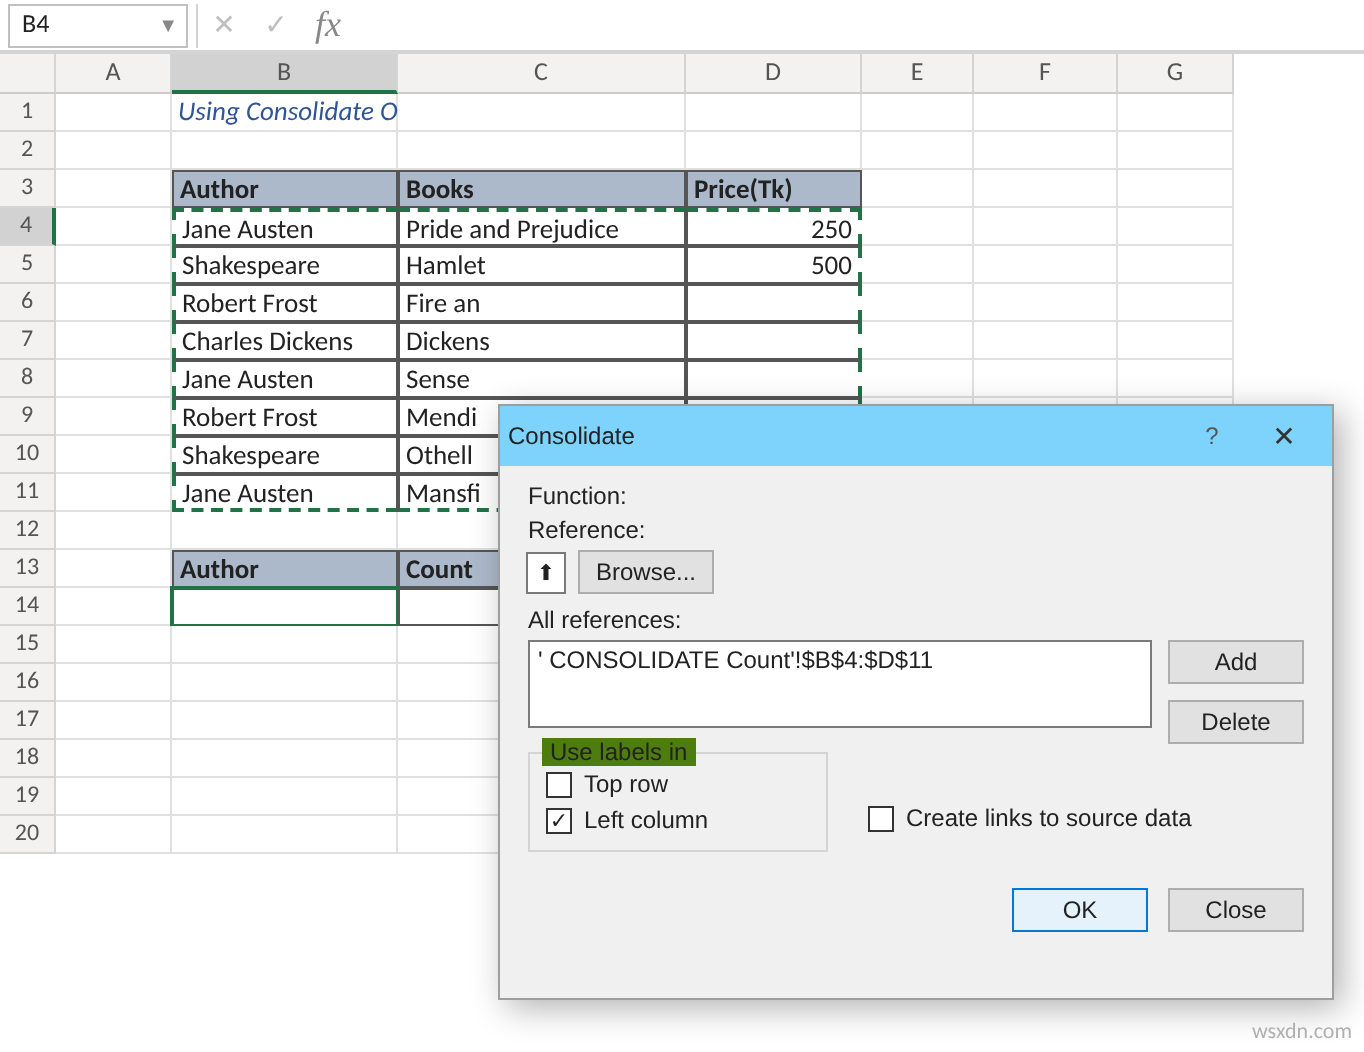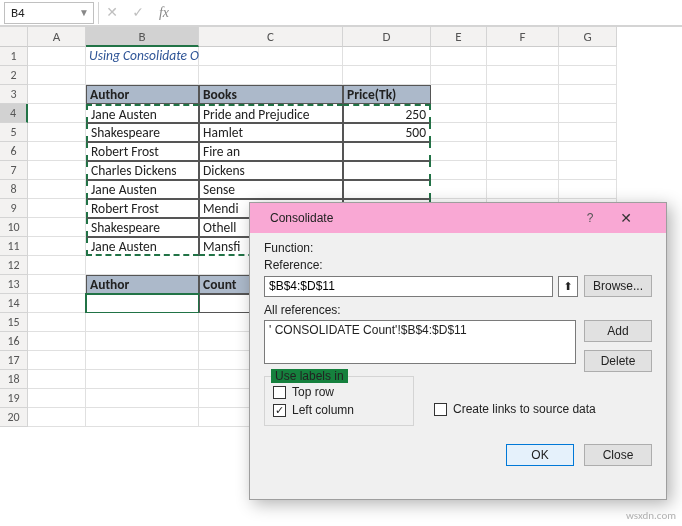--- a/index.html
+++ b/index.html
@@ -4,21 +4,21 @@
 <style>
 * { box-sizing: border-box; margin: 0; padding: 0; }
 body { font-family: Calibri, Arial, sans-serif; font-size: 14px; background: #fff; color: #222; width: 682px; height: 526px; overflow: hidden; position: relative; }
 
 
 .name-fx-bar { display: flex; align-items: center; height: 26px; border-bottom: 1px solid #d4d4d4; background: #fff; }
 .name-box { width: 90px; height: 22px; margin: 2px 4px; border: 1px solid #c0c0c0; display: flex; align-items: center; padding-left: 6px; font-size: 13px; }
 .name-box .dd { margin-left:auto; color:#888; font-size:10px; padding-right:4px;}
 .fx-sep { width:1px; height:22px; background:#d4d4d4;}
 .fx-btn { width: 26px; text-align:center; color:#bfbfbf; font-size:14px; }
-.fx-icon { width: 26px; text-align:center; color:#888; font-style:italic; font-family:'Times New Roman',serif; font-size:14px;}
+.fx-icon { width: 26px; text-align:center; color:#888; font-style:italic; font-family:'Times New Roman',serif; font-size:18px;}
 
 
 .sheet { position:relative; }
 .col-headers { display:flex; border-top:1px solid #d4d4d4; height:21px; background:#fff;}
 .corner { width:28px; border-right:1px solid #d4d4d4; border-bottom:1px solid #ccc; background:#f3f2f1;}
 .col-h { border-right:1px solid #d4d4d4; border-bottom:1px solid #ccc; text-align:center; font-size:13px; color:#555; background:#f3f2f1; line-height:20px;}
 .col-h.sel { background:#d2d2d2; border-bottom:2px solid #217346;}
 .grid-body { display:flex;}
 .row-headers { width:28px;}
 .row-h { height:19px; border-right:1px solid #d4d4d4; border-bottom:1px solid #d4d4d4; text-align:center; font-size:12px; color:#555; background:#f3f2f1; line-height:18px;}
@@ -37,42 +37,42 @@
 
 .marching-h { border-top:2px dashed #217346 !important;}
 .marching-b { border-bottom:2px dashed #217346 !important;}
 .marching-l { border-left:2px dashed #217346 !important;}
 .marching-r { border-right:2px dashed #217346 !important;}
 
 .dest-sel { outline:2px solid #217346; outline-offset:-1px; background:#fff;}
 
 
 .dialog { position:absolute; left:249px; top:202px; width:418px; height:298px; background:#f0f0f0; border:1px solid #9e9e9e; box-shadow:4px 4px 16px rgba(0,0,0,0.3); font-family:'Segoe UI',Arial,sans-serif; font-size:12px;}
-.dialog-title { height:30px; display:flex; align-items:center; padding:0 20px; background:#f9a8d4;}
+.dialog-title { height:30px; display:flex; align-items:center; padding:0 4px; background:#7dd3fc;}
 .dialog-title .t { flex:1; font-size:12px;}
 .dialog-title .q { width:32px; text-align:center; color:#555;}
 .dialog-title .x { width:40px; text-align:center; color:#333; font-size:14px;}
 .dialog-body { padding:8px 14px 10px 14px;}
 .dlg-label { margin-bottom:3px;}
 .func-wrap { border:3px solid #d40000; padding:1px; width:155px; margin-bottom:6px;}
 .func-select { width:100%; height:20px; border:1px solid #7a7a7a; background:#fff; display:flex; align-items:center; padding:0 4px;}
 .func-select .dd { margin-left:auto; width:16px; height:16px; background:#e1e1e1; border:1px solid #adadad; display:flex; align-items:center; justify-content:center; font-size:9px;}
 .ref-row { display:flex; align-items:center; gap:6px; margin-bottom:6px;}
 .ref-input { flex:1; height:21px; border:1px solid #7a7a7a; background:#fff; display:flex; align-items:center; padding:0 4px;}
 .ref-input input { border:none; outline:none; width:100%; font-size:12px; font-family:inherit; background:transparent;}
 .ref-pick { width:20px; height:21px; border:1px solid #7a7a7a; background:#fff; display:flex; align-items:center; justify-content:center; margin-left:-1px;}
 .ref-pick-icon{ font-size:11px;}
 .dlg-btn { width:68px; height:22px; border:1px solid #adadad; background:#e1e1e1; font-size:12px; text-align:center; line-height:20px;}
 .dlg-btn.primary { border:1px solid #0078d7; background:#e5f1fb;}
 .all-refs { height:44px; border:1px solid #7a7a7a; background:#fff; padding:2px 4px; overflow:auto; margin-bottom:8px;}
 .all-refs-row { display:flex; gap:8px;}
 .all-refs-box { flex:1;}
 .ar-btns { display:flex; flex-direction:column; gap:8px;}
 .labels-group { border:1px solid #d4d4d4; padding:4px 8px 8px 8px; margin-top:4px; position:relative;}
-.labels-group .legend { position:absolute; top:-8px; left:6px; background:#15803d; padding:0 4px;}
+.labels-group .legend { position:absolute; top:-8px; left:6px; background:#4d7c0f; padding:0 4px;}
 .chk-row { display:flex; align-items:center; gap:6px; margin-top:4px;}
 .chk { width:13px; height:13px; border:1px solid #333; background:#fff; display:flex; align-items:center; justify-content:center; font-size:11px;}
 .labels-flex { display:flex; align-items:flex-end; gap:20px;}
 .dialog-footer { display:flex; justify-content:flex-end; gap:10px; padding:8px 14px 10px;}
 .watermark { position:absolute; right:6px; bottom:4px; font-size:11px; color:#b0b0b0;}
 </style>
 </head>
 <body>
 
 <div class="name-fx-bar">
@@ -321,23 +321,20 @@
 <div class="dialog">
   <div class="dialog-title">
     <div class="t">Consolidate</div>
     <div class="q">?</div>
     <div class="x">✕</div>
   </div>
   <div class="dialog-body">
     <div class="dlg-label">Function:</div>
     <div class="dlg-label">Reference:</div>
     <div class="ref-row">
-      <div class="ref-input">
-        <input type="text" value="$B$4:$D$11" style="">
-      </div>
       <div class="ref-pick">
           <span class="ref-pick-icon">⬆</span>
         </div>
       <div class="dlg-btn">Browse...</div>
     </div>
     <div class="dlg-label">All references:</div>
     <div class="all-refs-row">
       <div class="all-refs-box">
         <div class="all-refs">
           <div>' CONSOLIDATE Count'!$B$4:$D$11</div>

